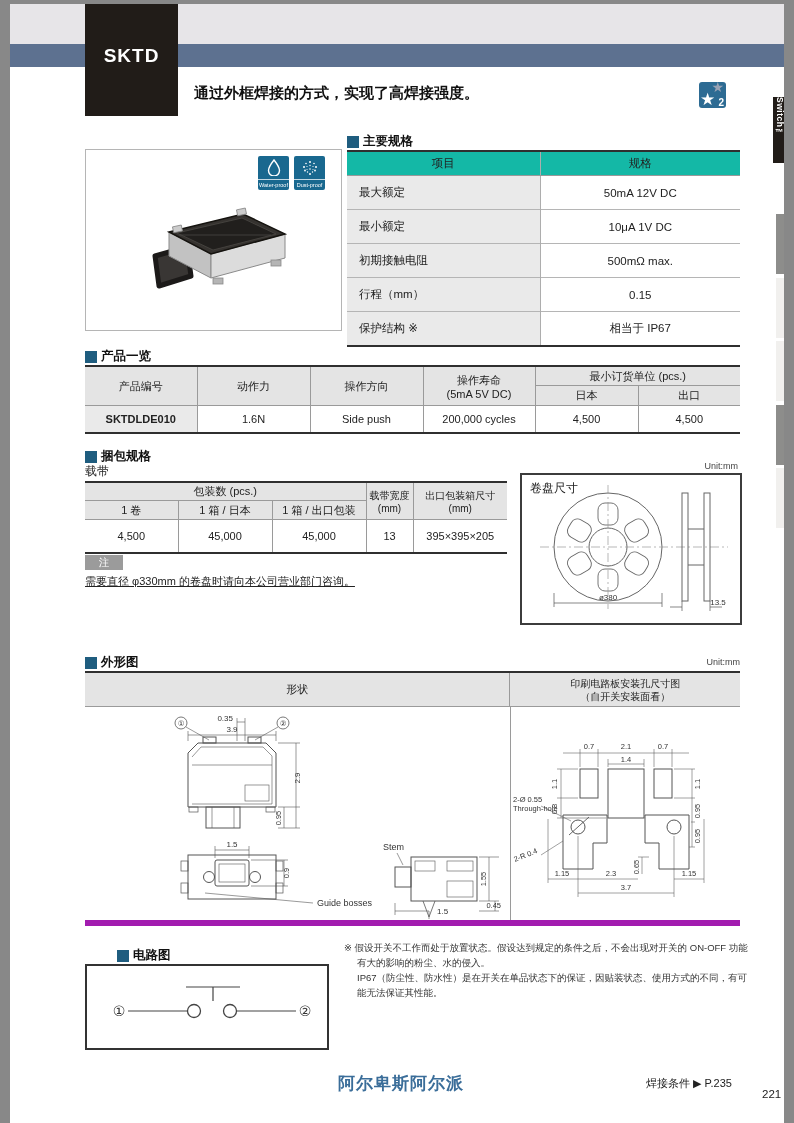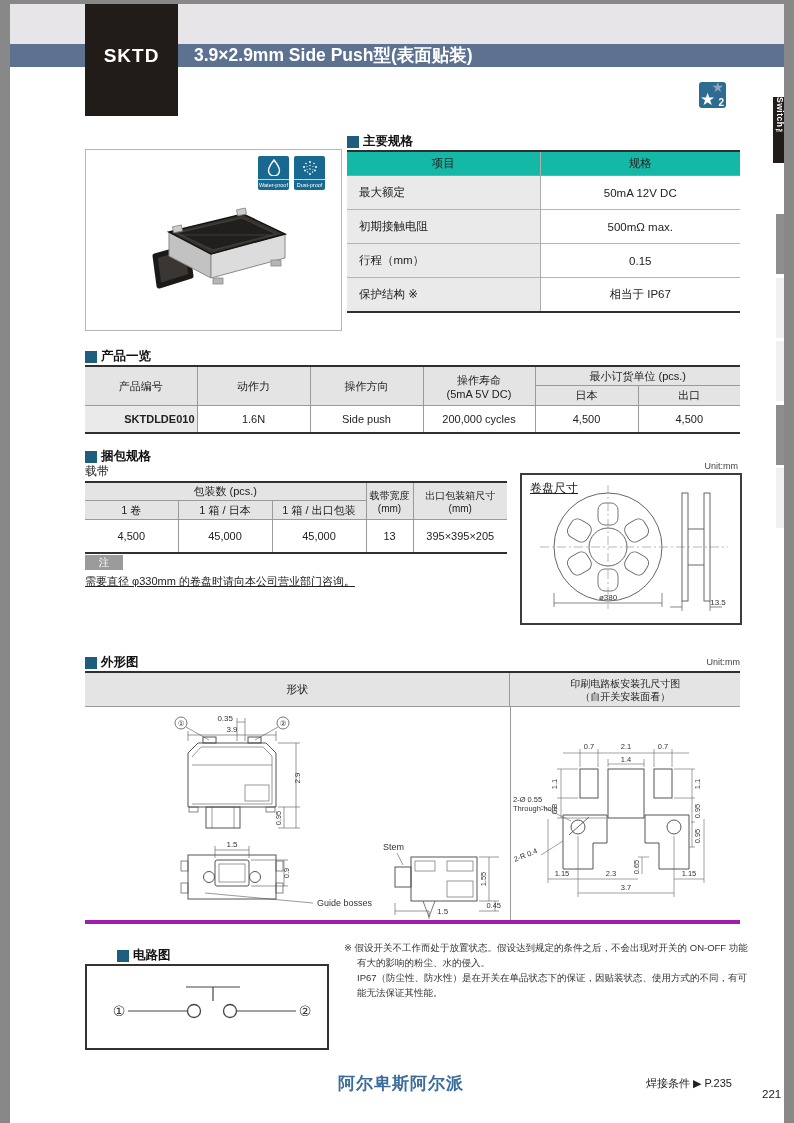--- a/index.html
+++ b/index.html
@@ -60,24 +60,24 @@
   .grid-table tr>*:last-child{border-right:none;}
   .grid-table tr:first-child>*{border-top:none;}
   .grid-table tr:last-child>*{border-bottom:none;}
   .part-cell{background:#eaeaea !important;font-weight:bold !important;}
 
   .note-badge{left:75px;top:551px;width:38px;height:15px;background:#9b9b9b;color:#fff;
               font-size:10.5px;text-align:center;line-height:15px;}
   .note-text{left:75px;top:570px;font-size:11px;color:#222;text-decoration:underline;}
 
   .reel-box{left:510px;top:469px;width:218px;height:148px;border:2px solid #3c3c3c;background:#fff;}
-  .reel-title{position:absolute;left:8px;top:5px;font-size:12px;color:#222;text-decoration:underline;}
-
-  
-  .outline-table{left:75px;top:667px;width:655px;border-top:2px solid #2f2f2f;border-bottom:4px solid #a21caf;}
+  .reel-title{position:absolute;left:8px;top:5px;font-size:12px;color:#222;}
+
+  
+  .outline-table{left:75px;top:667px;width:655px;border-top:2px solid #2f2f2f;border-bottom:6px solid #a21caf;}
   .ot-head{display:flex;height:33px;background:#e4e4e4;border-bottom:1px solid #9a9a9a;}
   .ot-h-left{width:425px;display:flex;align-items:center;justify-content:center;font-size:11px;}
   .ot-h-right{width:230px;display:flex;align-items:center;justify-content:center;font-size:10px;
               border-left:1px solid #9a9a9a;text-align:center;line-height:1.3;}
   .ot-body{display:flex;height:213px;background:#fff;}
   .ot-b-left{width:425px;}
   .ot-b-right{width:230px;border-left:1px solid #9a9a9a;}
 
   .circuit-box{left:75px;top:960px;width:240px;height:82px;border:2px solid #333;background:#fff;}
 
@@ -98,21 +98,21 @@
 </head>
 <body>
 
 <div class="page">
 
   <div class="abs top-band"></div>
   <div class="abs title-bar"></div>
   <div class="abs model-box">
     <span class="model-label">SKTD</span>
   </div>
-  <div class="abs title-text">3.9×2.9mm Side Push型(表面贴装)</div>
+  <div class="abs subtitle">通过外框焊接的方式，实现了高焊接强度。</div>
 
   <div class="abs star-badge">
     <span class="star-gray">★</span>
     <span class="star-white">★</span>
     <span class="star-num">2</span>
   </div>
 
   <div class="abs tact-tab">TACT Switch™</div>
   <div class="abs side-tab dark" style="top:210px;">敏感</div>
   <div class="abs side-tab light" style="top:273.5px;">柔感</div>
@@ -178,20 +178,24 @@
     <tbody>
         <tr>
       <th>项目</th>
       <th>规格</th>
     </tr>
     <tr>
       <td class="item">最大额定</td>
       <td class="val">50mA 12V DC</td>
     </tr>
     <tr>
+      <td class="item">最小额定</td>
+      <td class="val">10μA 1V DC</td>
+    </tr>
+    <tr>
       <td class="item">初期接触电阻</td>
       <td class="val">500mΩ max.</td>
     </tr>
     <tr>
       <td class="item">行程（mm）</td>
       <td class="val">0.15</td>
     </tr>
     <tr>
       <td class="item">保护结构 ※</td>
       <td class="val">相当于 IP67</td>
@@ -219,21 +223,21 @@
       <th rowspan="2">操作方向</th>
       <th rowspan="2" class="pre">操作寿命
 (5mA 5V DC)</th>
       <th colspan="2" style="height:16px;">最小订货单位 (pcs.)</th>
     </tr>
     <tr>
       <th style="height:17px;">日本</th>
       <th style="height:17px;">出口</th>
     </tr>
     <tr>
-      <td class="part-cell" style="height:24px;text-align:right;">SKTDLDE010</td>
+      <td class="part-cell" style="height:24px;">SKTDLDE010</td>
       <td>1.6N</td>
       <td>Side push</td>
       <td>200,000 cycles</td>
       <td>4,500</td>
       <td>4,500</td>
     </tr>
   </tbody>
     </table>
 
   <div class="abs sec" style="left:75px;top:444px;">

